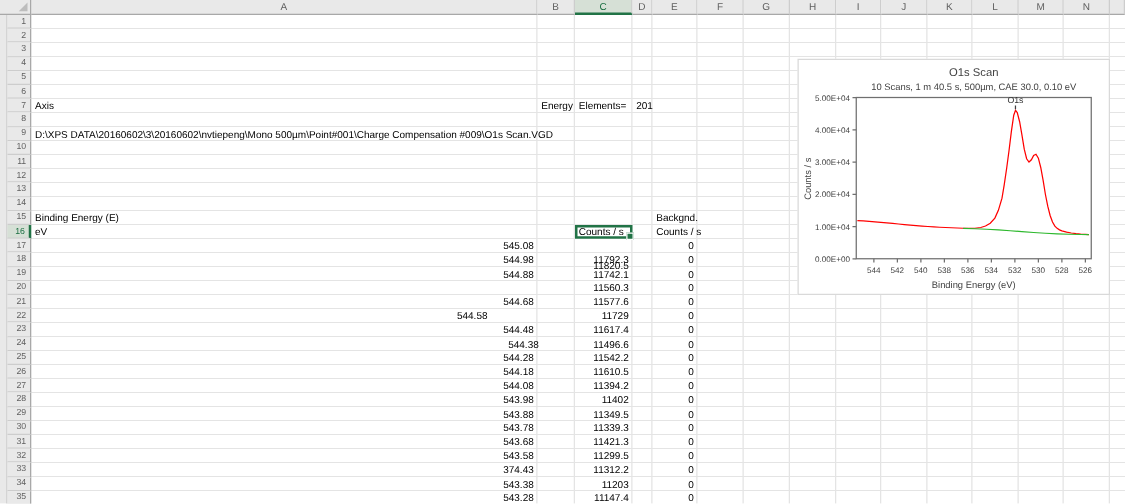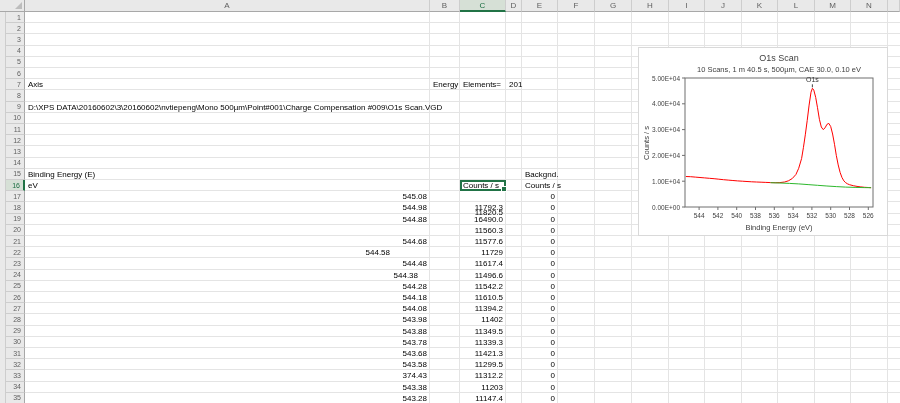--- a/index.html
+++ b/index.html
@@ -166,34 +166,34 @@
     <div class="cell" style="left: 25px; width: 405px; top: 180px;">eV</div>
     <div class="cell sel" style="left: 460px; width: 46px; top: 180px;">Counts / s</div>
     <div class="cell" style="left: 522px; width: 36px; top: 180px;">Counts / s</div>
     <div class="cell right" style="left: 25px; width: 405px; top: 191.2px;">545.08</div>
     <div class="cell right" style="left: 460px; width: 46px; top: 207px; text-align: right;">11820.5</div>
     <div class="cell right" style="left: 522px; width: 36px; top: 191.2px;">0</div>
     <div class="cell right" style="left: 25px; width: 405px; top: 202.4px;">544.98</div>
     <div class="cell right" style="left: 460px; width: 46px; top: 202.4px;">11792.3</div>
     <div class="cell right" style="left: 522px; width: 36px; top: 202.4px;">0</div>
     <div class="cell right" style="left: 25px; width: 405px; top: 213.6px;">544.88</div>
-    <div class="cell right" style="left: 460px; width: 46px; top: 213.6px;">16490.0</div>
+    <div class="cell right" style="left: 460px; width: 46px; top: 213.6px;">11742.1</div>
     <div class="cell right" style="left: 522px; width: 36px; top: 213.6px;">0</div>
     <div class="cell right" style="left: 460px; width: 46px; top: 224.8px;">11560.3</div>
     <div class="cell right" style="left: 522px; width: 36px; top: 224.8px;">0</div>
     <div class="cell right" style="left: 25px; width: 405px; top: 236px;">544.68</div>
     <div class="cell right" style="left: 460px; width: 46px; top: 236px;">11577.6</div>
     <div class="cell right" style="left: 522px; width: 36px; top: 236px;">0</div>
     <div class="cell right" style="left: 25px; width: 368px; top: 247.2px;">544.58</div>
     <div class="cell right" style="left: 460px; width: 46px; top: 247.2px;">11729</div>
     <div class="cell right" style="left: 522px; width: 36px; top: 247.2px;">0</div>
     <div class="cell right" style="left: 25px; width: 405px; top: 258.4px;">544.48</div>
     <div class="cell right" style="left: 460px; width: 46px; top: 258.4px;">11617.4</div>
     <div class="cell right" style="left: 522px; width: 36px; top: 258.4px;">0</div>
-    <div class="cell right" style="left: 16px; width: 405px; top: 269.6px;">544.38</div>
+    <div class="cell right" style="left: 29px; width: 405px; top: 269.6px;">544.38</div>
     <div class="cell right" style="left: 460px; width: 46px; top: 269.6px;">11496.6</div>
     <div class="cell right" style="left: 522px; width: 36px; top: 269.6px;">0</div>
     <div class="cell right" style="left: 25px; width: 405px; top: 280.8px;">544.28</div>
     <div class="cell right" style="left: 460px; width: 46px; top: 280.8px;">11542.2</div>
     <div class="cell right" style="left: 522px; width: 36px; top: 280.8px;">0</div>
     <div class="cell right" style="left: 25px; width: 405px; top: 292px;">544.18</div>
     <div class="cell right" style="left: 460px; width: 46px; top: 292px;">11610.5</div>
     <div class="cell right" style="left: 522px; width: 36px; top: 292px;">0</div>
     <div class="cell right" style="left: 25px; width: 405px; top: 303.2px;">544.08</div>
     <div class="cell right" style="left: 460px; width: 46px; top: 303.2px;">11394.2</div>

